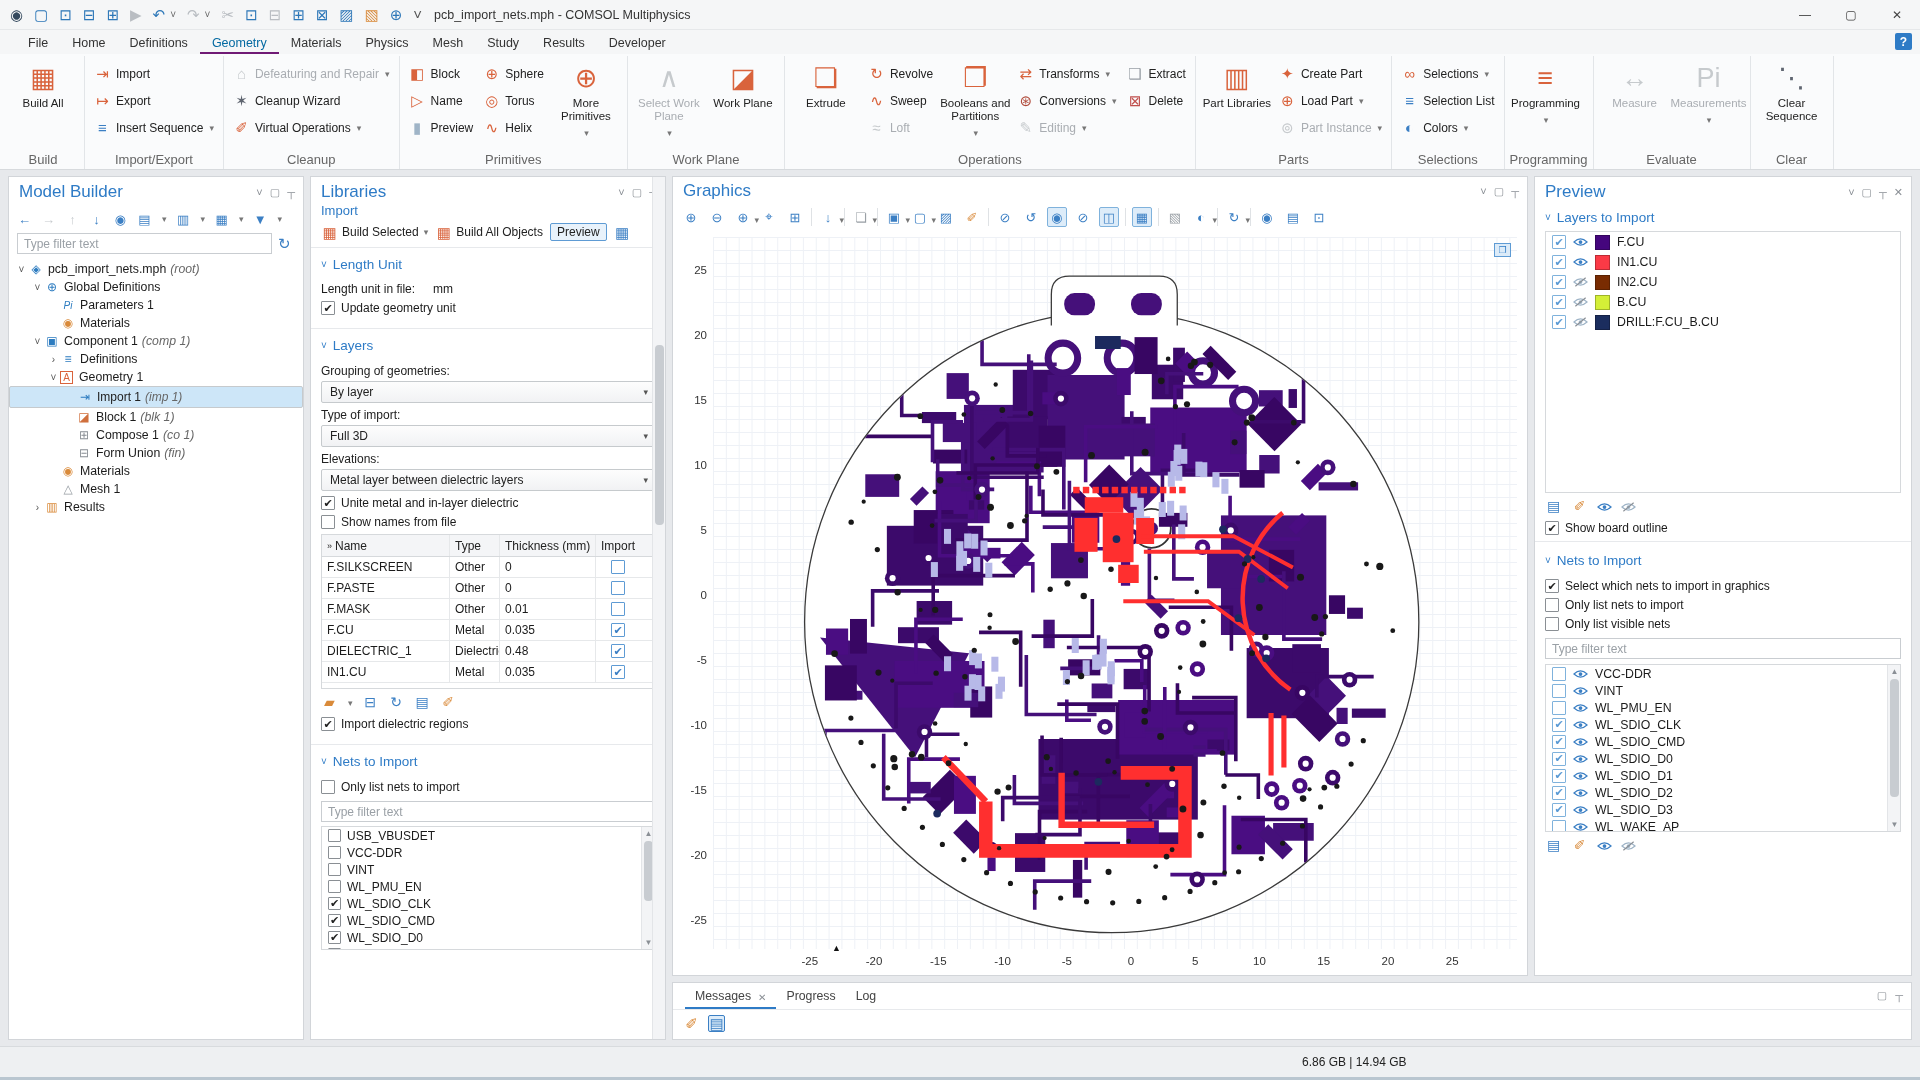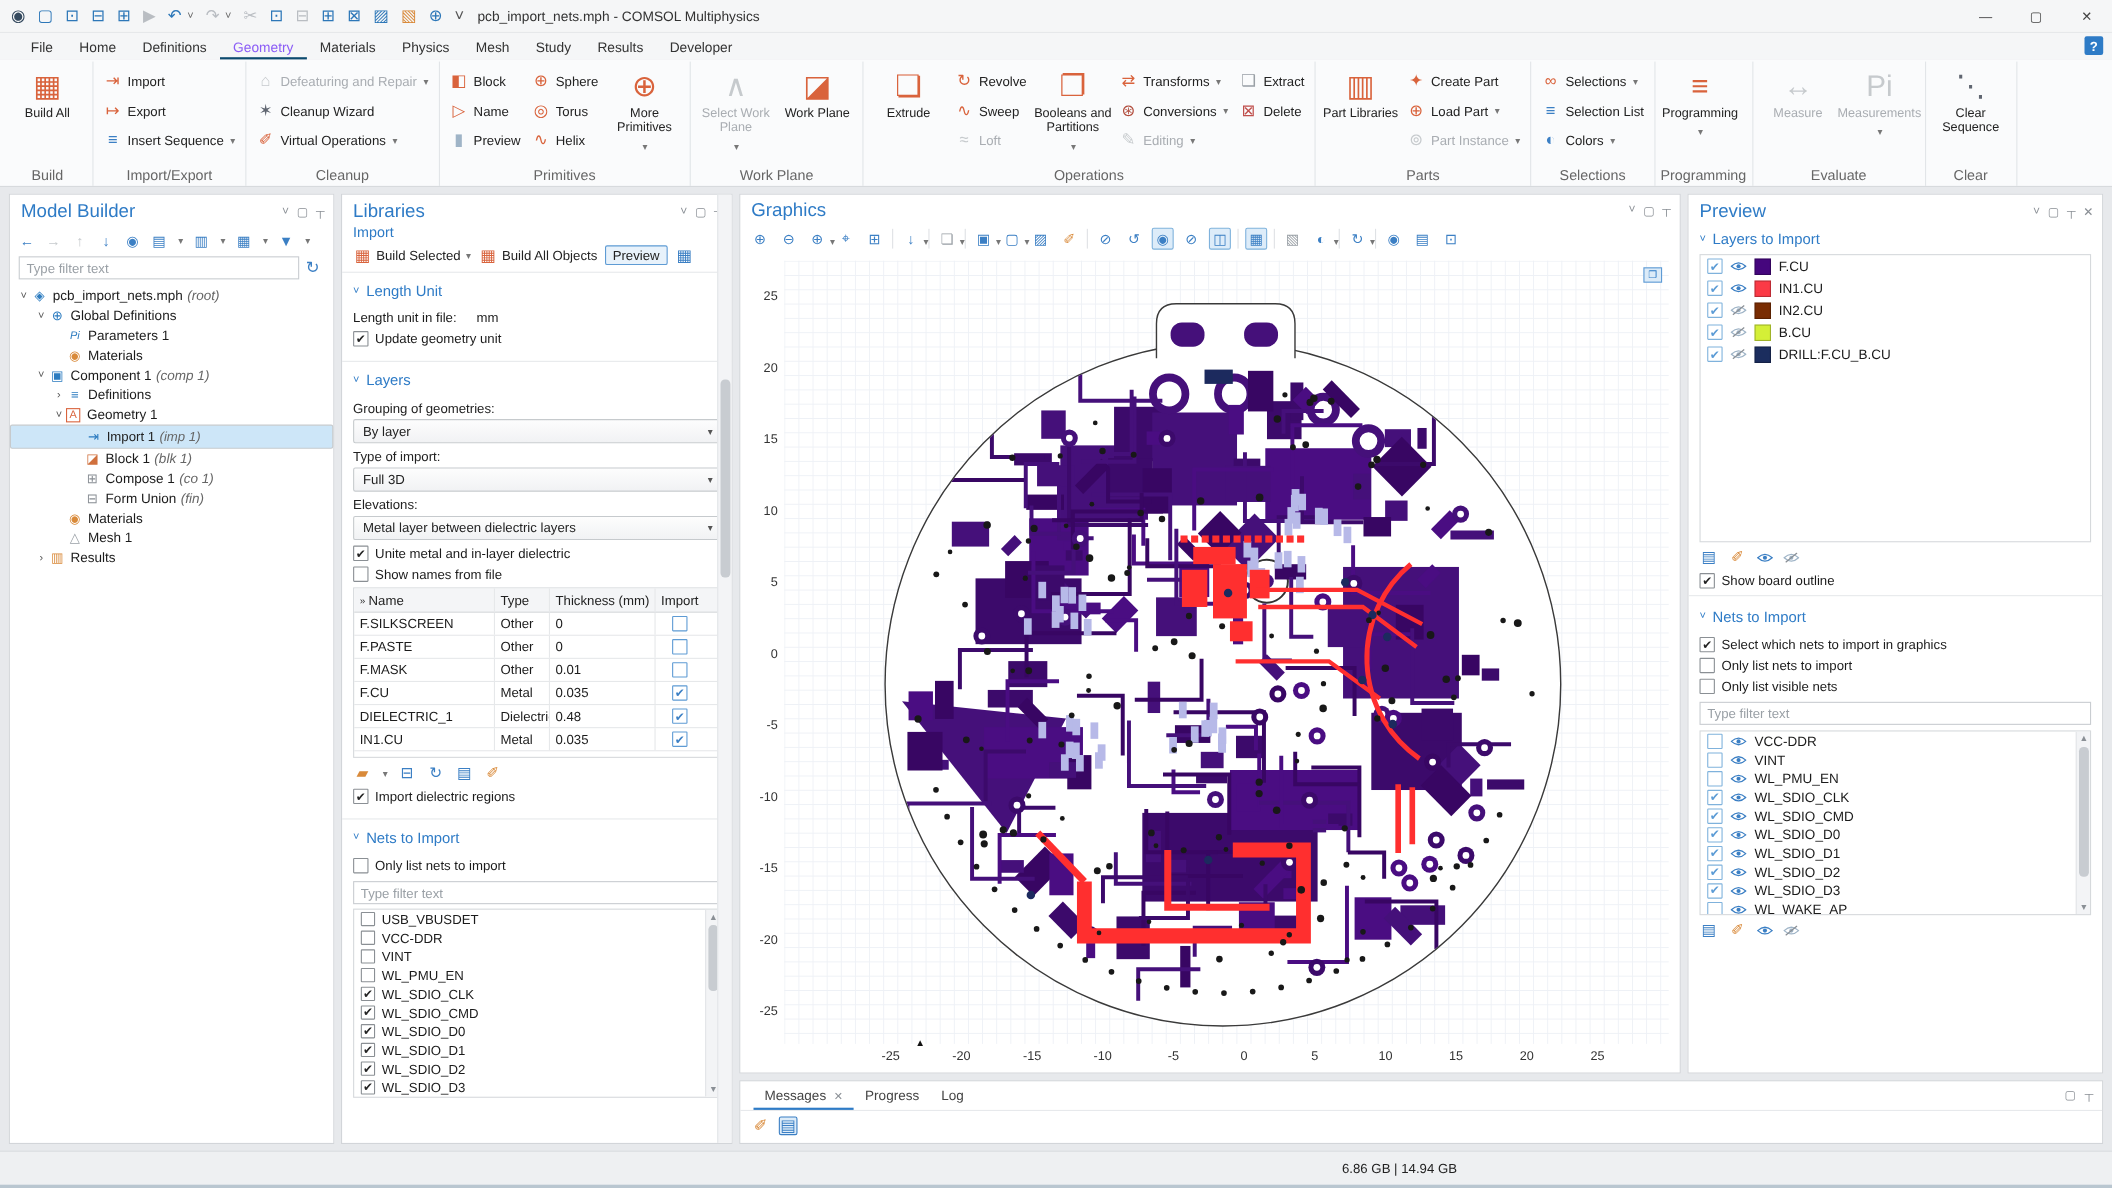--- a/index.html
+++ b/index.html
@@ -11,21 +11,21 @@
   .qat{display:flex;align-items:center;gap:11px;padding-left:10px}
   .qi{font-size:15px;line-height:15px;cursor:default}
   .qchev{font-size:10px;color:#666;margin-left:-6px}
   .title-text{margin-left:12px;font-size:12.5px;color:#333}
   .wincontrols{position:absolute;right:0;top:0;height:30px;display:flex}
   .winbtn{width:46px;height:30px;display:flex;align-items:center;justify-content:center;font-size:12px;color:#444}
 
   
   .menubar{height:24px;background:#f5f6f7;display:flex;align-items:flex-end;padding-left:16px;position:relative}
   .menutab{padding:3px 12px 4px;font-size:12.5px;color:#333;cursor:default}
-  .menutab.active{color:#8b5cf6;border-bottom:2px solid #0c4a6e;padding-bottom:2px}
+  .menutab.active{color:#0369a1;border-bottom:2px solid #701a75;padding-bottom:2px}
   .helpbtn{position:absolute;right:8px;top:3px;width:17px;height:17px;background:#2e7bc6;color:#fff;border-radius:2px;font-size:12px;display:flex;align-items:center;justify-content:center;font-weight:bold}
 
   
   .ribbon{height:116px;background:#fafbfc;border-bottom:1px solid #d7dadd;display:flex;padding:2px 2px 0 2px}
   .rgroup{display:flex;flex-direction:column;border-right:1px solid #e2e5e8;padding:0 5px}
   .rgroup-items{flex:1;display:flex;align-items:stretch;gap:2px}
   .rgroup-label{height:18px;text-align:center;color:#5f6ardcolor;color:#666;font-size:13px;line-height:17px;white-space:nowrap}
   .rbig{width:72px;display:flex;flex-direction:column;align-items:center;padding-top:7px;gap:4px;font-size:11.5px;line-height:13px;text-align:center;color:#222;cursor:default}
   .rstack{display:flex;flex-direction:column;padding-top:5px;gap:2px}
   .rsmall{display:flex;align-items:center;gap:5px;height:25px;font-size:12px;white-space:nowrap;padding:0 4px;color:#222;cursor:default}
@@ -116,21 +116,21 @@
   
   .msg-tabs{height:27px;display:flex;align-items:flex-end;padding-left:12px;border-bottom:1px solid #e7e9ec;position:relative}
   .msg-tab{padding:4px 10px 6px;font-size:12.3px;color:#444;display:flex;align-items:flex-end;gap:7px}
   .msg-tab.active{border-bottom:2px solid #2e7bc6;padding-bottom:4px}
   .msg-x{color:#8a8f95;font-size:10px}
   .msg-icons{display:flex;align-items:center;gap:8px;padding:5px 10px}
   .msg-ctrl{position:absolute;right:8px;top:6px;color:#8a8f95;font-size:11px;display:flex;gap:8px}
 
   
   #statusbar{position:absolute;left:0;top:1046px;width:1920px;height:34px;background:#eef0f2;border-top:1px solid #d8dbde;border-bottom:3px solid #b9c6d0}
-  .memtext{position:absolute;left:1220px;top:8px;font-size:12px;color:#222}
+  .memtext{position:absolute;left:1302px;top:8px;font-size:12px;color:#222}
 </style>
 </head>
 <body>
 
 <div class="titlebar">
   <div class="qat" id="qat">
       <span class="ic qi" style="color: rgb(52, 73, 94);">◉</span>
       <span class="ic qi" style="color: rgb(45, 119, 184);">▢</span>
       <span class="ic qi" style="color: rgb(45, 119, 184);">⊡</span>
       <span class="ic qi" style="color: rgb(45, 119, 184);">⊟</span>
@@ -665,21 +665,21 @@
           <div class="cb dark">✔</div>
           <span>Import dielectric regions</span>
         </div>
       </div>
       <div class="sec" style="border-bottom: none;"><div class="sechead">
           <span class="sechev">˅</span>
           <span>Nets to Import</span>
         </div><div class="cbrow">
           <div class="cb dark"></div>
           <span>Only list nets to import</span>
-        </div><input class="filterinput" placeholder="Type filter text" style="width: 100%; margin: 2px 0px 4px;"><div class="listbox" style="height: 172px;">
+        </div><input class="filterinput" placeholder="Type filter text" style="width: 100%; margin: 2px 0px 4px;"><div class="listbox" style="height: 124px;">
           <div class="lrow">
             <div class="cb dark"></div>
             <span>USB_VBUSDET</span>
           </div>
           <div class="lrow">
             <div class="cb dark"></div>
             <span>VCC-DDR</span>
           </div>
           <div class="lrow">
             <div class="cb dark"></div>

